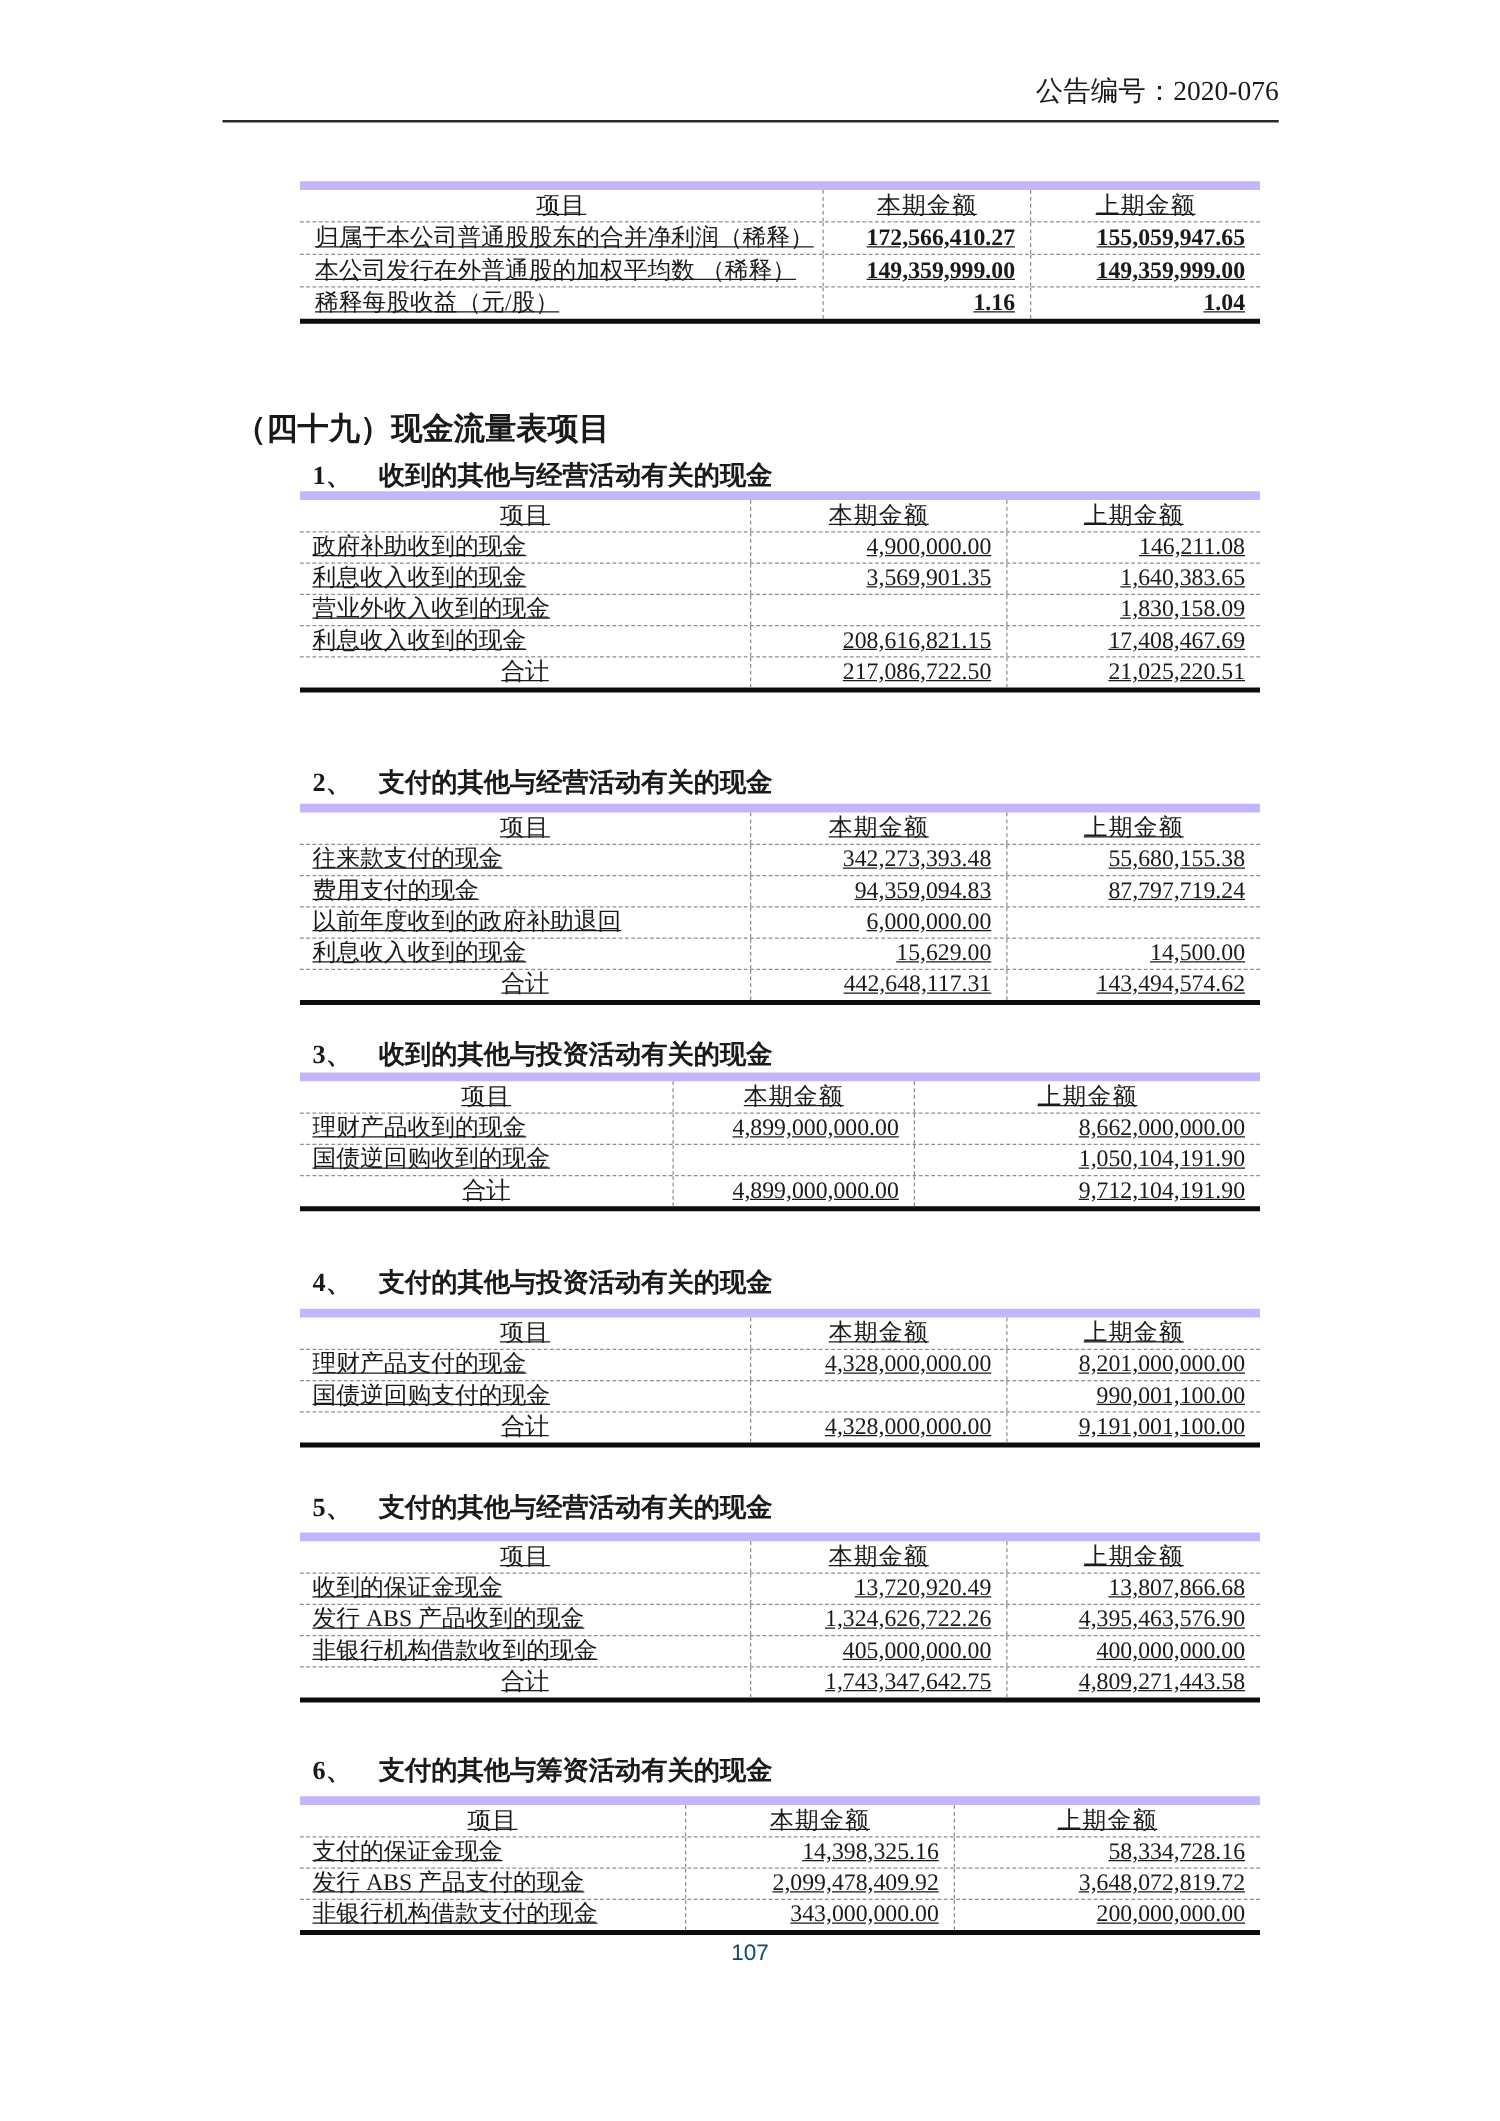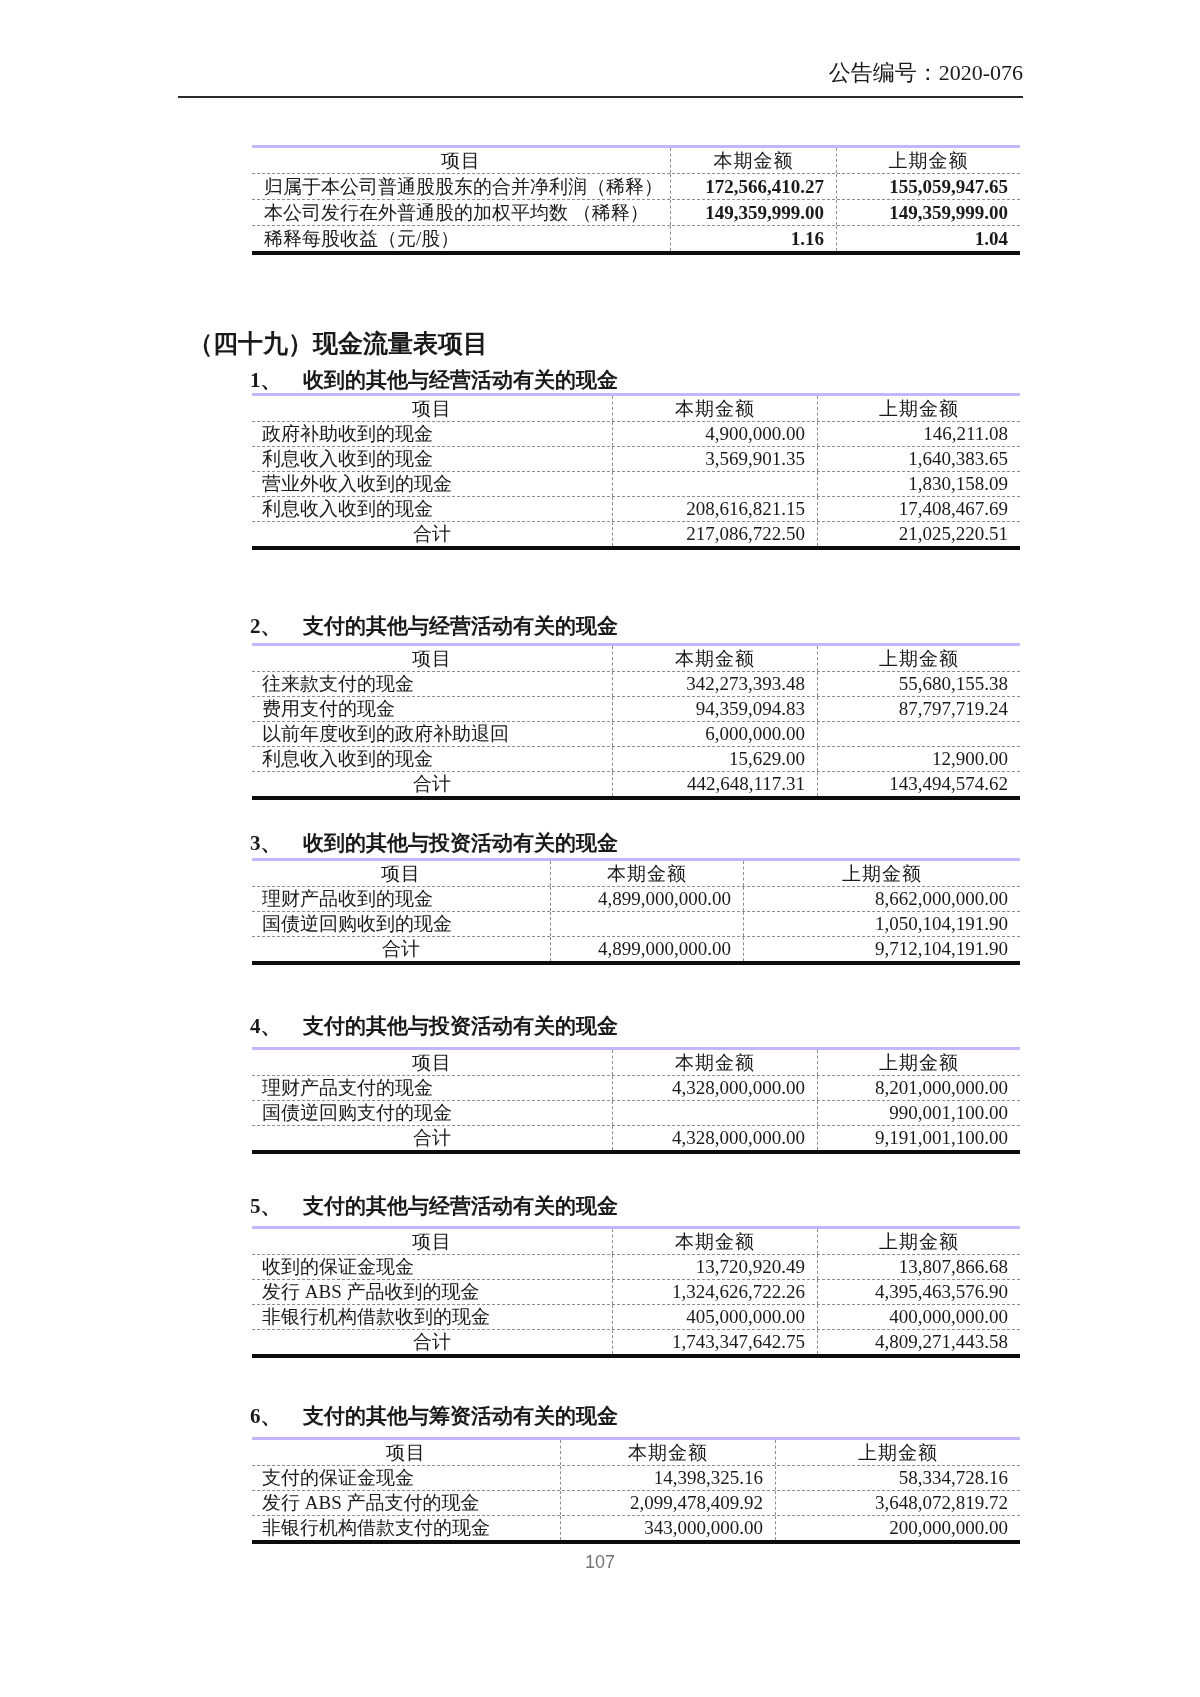--- a/index.html
+++ b/index.html
@@ -11,41 +11,41 @@
   }
   .notice{position:absolute;top:58px;left:0;width:1023px;text-align:right;
     font-size:22px;line-height:30px;}
   .rule{position:absolute;top:96px;left:178px;width:845px;height:2px;background:#2a2a2a;}
 
   .sec-heading{position:absolute;left:175px;font-size:25px;font-weight:bold;line-height:28px;margin-left:13px;}
 
   .tbl-heading{position:absolute;left:250px;font-size:21px;font-weight:bold;line-height:28px;white-space:nowrap;}
   .h-num{display:inline-block;min-width:53px;}
 
-  .tbl{position:absolute;left:252px;width:768px;
-    border-top:3px solid #c4b5fd;border-bottom:4px solid #0d0d0d;
-    font-size:19px;}
+  .tbl{position:absolute;left:240px;width:768px;
+    border-top:7px solid #c4b5fd;border-bottom:4px solid #0d0d0d;
+    font-size:19px;text-decoration:underline;}
   .tr{display:grid;height:24px;line-height:24px;}
   .tr.th{height:25px;line-height:25px;font-size:19px;letter-spacing:1px;}
   .tr + .tr{border-top:1px dashed #8d8d8d;}
   .g-eps{grid-template-columns:418px 166px 184px;}
   .g-std{grid-template-columns:360px 205px 203px;}
   .g-t3{grid-template-columns:298px 193px 277px;}
   .g-t6{grid-template-columns:308px 215px 245px;}
   .td{overflow:hidden;white-space:nowrap;}
   .td + .td{border-left:1px dashed #8d8d8d;}
   .th .td{text-align:center;}
   .item{text-align:left;padding-left:10px;}
   .num{text-align:right;padding-right:12px;}
   .total .item{text-align:center;padding-left:0;}
   .eps .tr{height:25px;line-height:25px;}
   .eps .num{font-weight:bold;text-align:right;}
   .eps .item{padding-left:12px;}
   .page-num{position:absolute;top:1552px;left:0;width:1200px;text-align:center;
-    font-size:18px;font-family:"Liberation Sans","DejaVu Sans",sans-serif;color:#737373;}
+    font-size:18px;font-family:"Liberation Sans","DejaVu Sans",sans-serif;color:#0c4a6e;}
 </style>
 </head>
 <body>
 
 <div class="page">
 
   <div class="notice">公告编号：2020-076</div>
   <div class="rule"></div>
 
   <div class="tbl eps" style="top:145px">
@@ -129,21 +129,21 @@
       <div class="td num">87,797,719.24</div>
     </div>
     <div class="tr g-std">
       <div class="td item">以前年度收到的政府补助退回</div>
       <div class="td num">6,000,000.00</div>
       <div class="td num"></div>
     </div>
     <div class="tr g-std">
       <div class="td item">利息收入收到的现金</div>
       <div class="td num">15,629.00</div>
-      <div class="td num">12,900.00</div>
+      <div class="td num">14,500.00</div>
     </div>
     <div class="tr g-std total">
       <div class="td item">合计</div>
       <div class="td num">442,648,117.31</div>
       <div class="td num">143,494,574.62</div>
     </div>
   </div>
 
   <div class="tbl-heading" style="top:829px">
     <span class="h-num">3、</span><span class="h-title">收到的其他与投资活动有关的现金</span>

